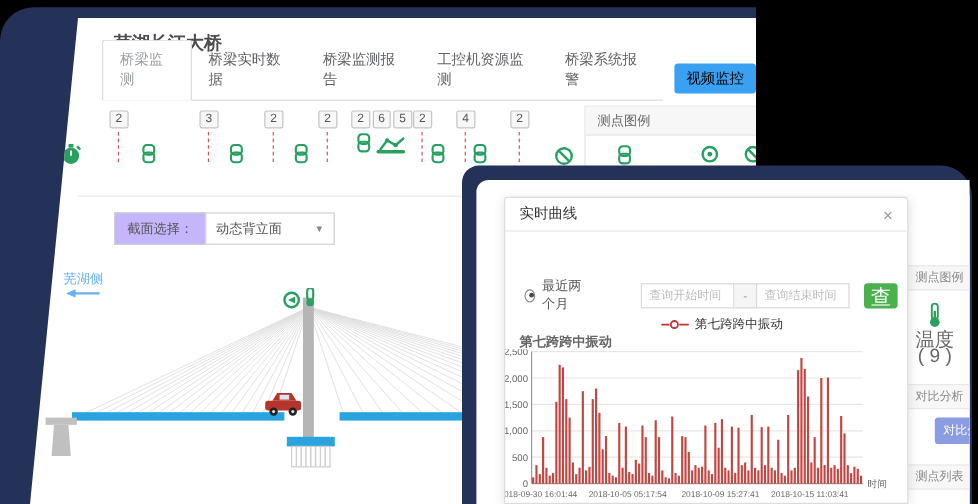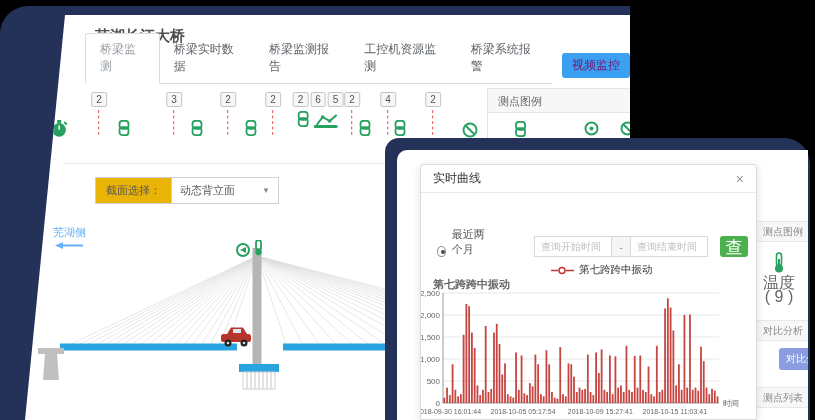--- a/index.html
+++ b/index.html
@@ -16,21 +16,21 @@
   #main-window { position:absolute; left:25px; top:15px; width:607px; height:405px;
     background:#fff; clip-path:polygon(40px 0,607px 0,607px 405px,0 405px);
     box-shadow:0 4px 18px rgba(0,0,0,.35); }
   #mw-title { position:absolute; left:70px; top:12px; font-size:15px; font-weight:bold; color:#4d4d4d; }
   #main-tabs { position:absolute; left:60px; top:41px; right:80px; height:28px;
     border-bottom:1px solid #dcdcdc; display:flex; align-items:flex-end; }
   .tab { font-size:12px; color:#5f6368; padding:7px 14px 8px; cursor:pointer; }
   .tab.active { border:1px solid #dcdcdc; border-bottom:1px solid #fff; margin-bottom:-1px;
     background:#fff; color:#9aa0a6; border-radius:3px 3px 0 0; }
   #video-btn { position:absolute; right:2px; top:38px; width:68px; height:25px; background:#39a0f2;
-    color:#701a75; font-size:12px; border:none; border-radius:3px; cursor:pointer; }
+    color:#000000; font-size:12px; border:none; border-radius:3px; cursor:pointer; }
 
   
   #sensor-strip { position:absolute; left:0; top:75px; width:470px; height:72px; }
   .strip-item { position:absolute; transform:translateX(-50%); display:flex; flex-direction:column; align-items:center; }
   .badge { font-size:10px; color:#555; background:#f7f7f7; border:1px solid #c3c3c3;
     padding:0px 4px; line-height:13px; border-radius:2px; }
   .dash-line { width:0; height:25px; border-left:1px dashed #e04f4f; margin-top:3px; }
   .cluster-badges { display:flex; gap:2px; }
   .cluster-icons { display:flex; gap:3px; margin-top:4px; align-items:flex-end; }
 
@@ -40,21 +40,21 @@
   #legend-panel .hd { height:24px; background:#f7f7f7; border-bottom:1px solid #e5e5e5;
     font-size:11px; color:#666; line-height:24px; padding-left:10px; }
   #legend-panel .bd { position:relative; height:44px; overflow:hidden; }
   #legend-panel .bd .ic { position:absolute; top:8px; }
 
   #mw-divider { position:absolute; left:40px; right:0; top:148px; border-top:1px solid #e8e8e8; }
 
   
   #controls { position:absolute; left:70px; top:162px; height:27px; display:flex; align-items:stretch; }
   .ctl-label { border:1px solid #d0d0d0; border-right:none; font-size:11px; color:#555;
-    display:flex; align-items:center; padding:10px 10px; background:#eab308; }
+    display:flex; align-items:center; padding:10px 10px; background:#c4b5fd; }
   .ctl-select { border:1px solid #d0d0d0; width:108px; font-size:11px; color:#555;
     display:flex; align-items:center; justify-content:space-between; padding:0 8px; background:#fff; cursor:pointer; }
   .ctl-select .car { font-size:8px; color:#888; }
   #zoom-btn { margin-left:18px; border:1px solid #d0d0d0; background:#fff; font-size:11px;
     color:#555; padding:0 12px; border-radius:2px; cursor:pointer; }
 
   #side-label { position:absolute; left:28px; top:210px; color:#66b1f8; font-size:11px; text-align:center; }
 
   
   #frame2 { position:absolute; left:385px; top:138px; width:425px; height:282px;
@@ -74,21 +74,21 @@
   #modal { position:absolute; left:23px; top:14px; width:337px; height:256px; background:#fff;
     border:1px solid #dcdcdc; border-radius:3px 3px 0 0; box-shadow:0 2px 10px rgba(0,0,0,.12); }
   #modal-hd { height:28px; border-bottom:1px solid #e8e8e8; display:flex; align-items:center;
     justify-content:space-between; padding:0 12px;text-align:center; }
   #modal-title { font-size:12px; color:#333; }
   #modal-close { font-size:14px; color:#999; cursor:pointer; line-height:1; }
   #modal-tabs { position:absolute; left:16px; top:38px; display:flex; }
   .mtab { font-size:11px; height:22px; display:flex; align-items:center; padding:0 9px; cursor:pointer; }
   .mtab.plain { border:1px solid #d9d9d9; color:#666; background:#fff; border-radius:3px 0 0 3px; }
   .mtab.blue { background:#2f9bf0; color:#fff; border:1px solid #2f9bf0; border-radius:0 3px 3px 0; }
-  #modal-form { position:absolute; left:16px; top:70px; right:8px; height:22px; display:flex; align-items:flex-end; }
+  #modal-form { position:absolute; left:16px; top:70px; right:8px; height:22px; display:flex; align-items:center; }
   #radio { width:11px; height:11px; border-radius:50%; border:1px solid #8c8c8c; position:relative; cursor:pointer; }
   #radio::after { content:""; position:absolute; left:2.5px; top:2.5px; width:4px; height:4px;
     border-radius:50%; background:#4a4a4a; }
   #radio-label { font-size:11px; color:#555; margin-left:6px; }
   #range-group { display:flex; margin-left:42px; }
   .rng-input { width:78px; height:21px; border:1px solid #d9d9d9; font-size:10px; padding:0 6px; color:#555; }
   .rng-input::placeholder { color:#bdbdbd; }
   #rng-sep { width:18px; height:21px; background:#f5f5f5; border-top:1px solid #d9d9d9;
     border-bottom:1px solid #d9d9d9; font-size:10px; color:#999; text-align:center; line-height:21px; }
   #query-btn { margin-left:12px; width:38px; height:21px; background:#4bb14e; color:#fff;

